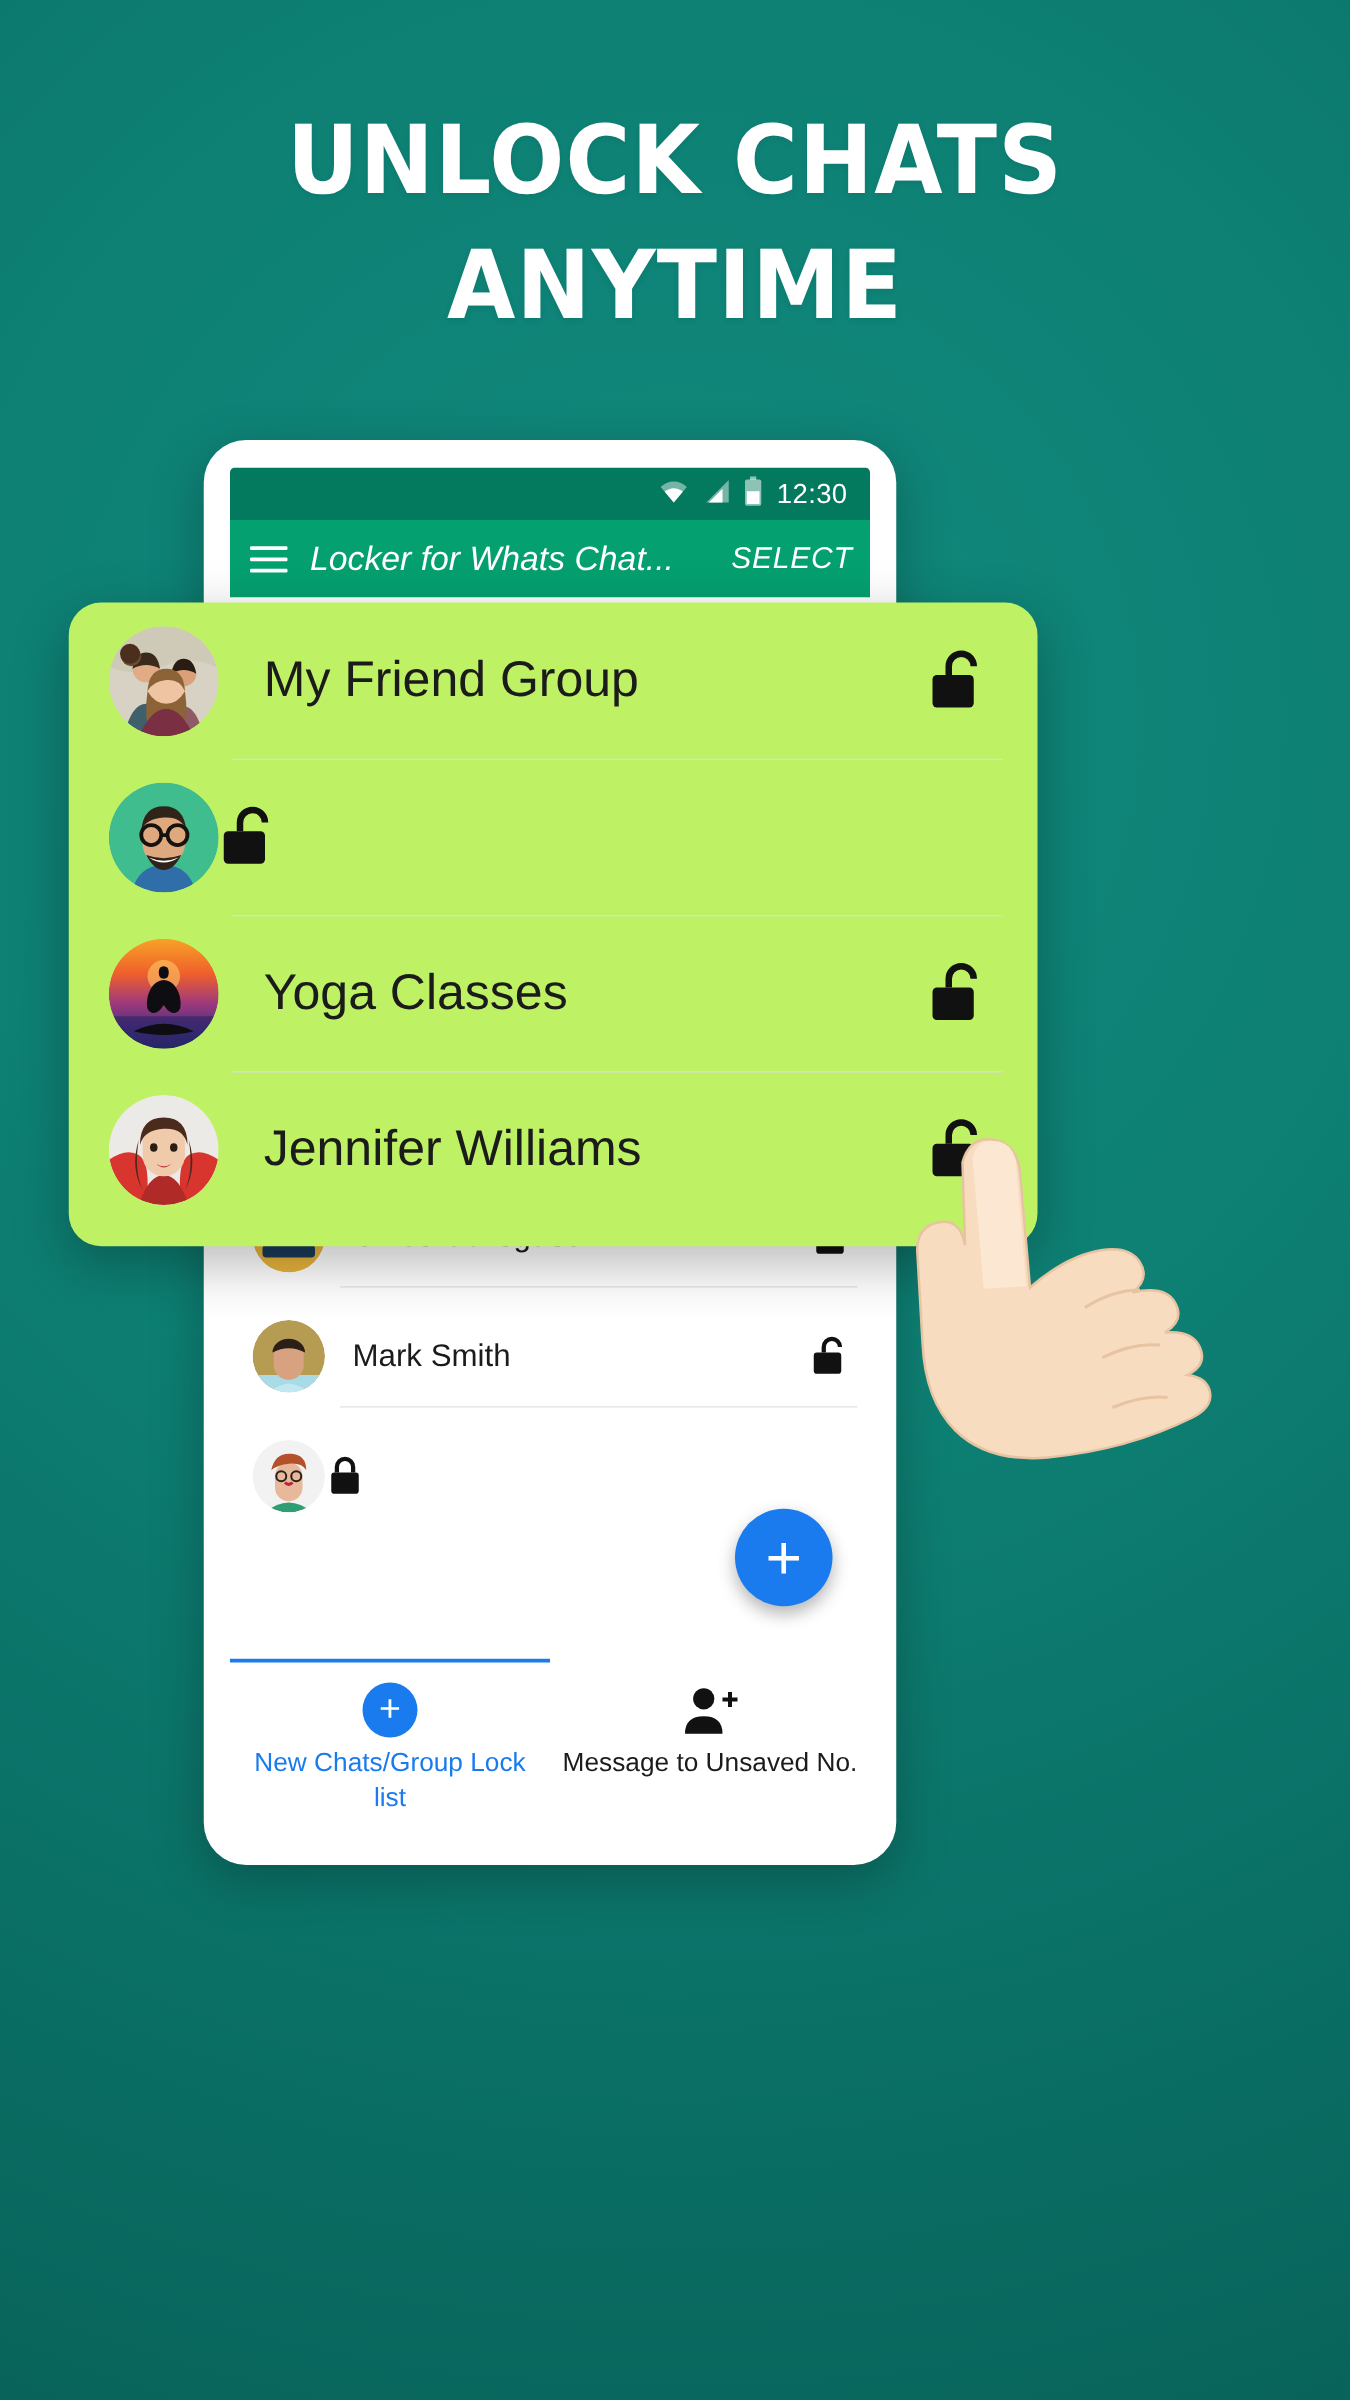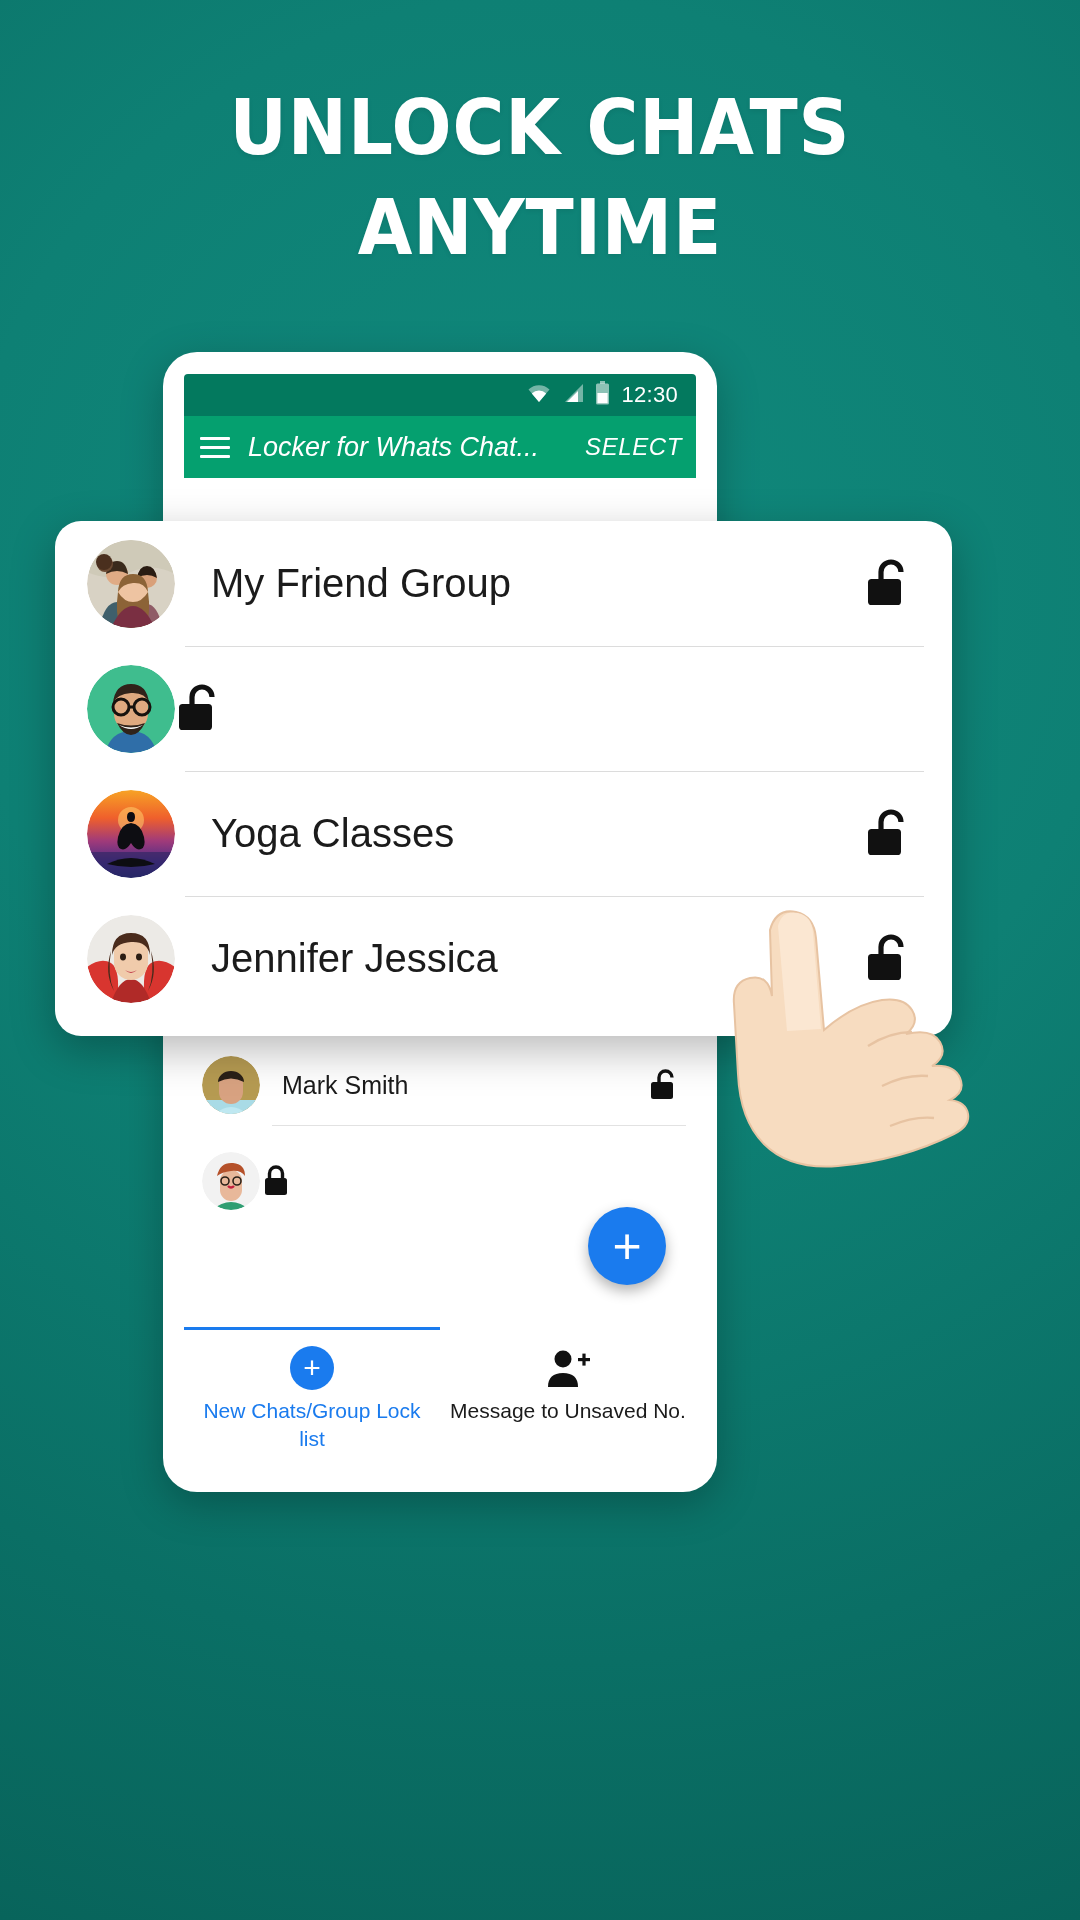--- a/index.html
+++ b/index.html
@@ -113,26 +113,25 @@
   .bn-circle {
     width:44px; height:44px; border-radius:50%; background:#1a7bee;
     color:#fff; font-size:30px; line-height:44px; font-weight:300;
   }
   .bn-label { font-size:21px; color:#1b1b1b; line-height:1.3; margin-top:6px; }
 
   
   .overlay {
     position:absolute;
     left:55px; top:482px;
-    width:897px; height:515px;
-    background:#ffffff;
+    width:775px; height:515px;
+    background:#bef264;
     border-radius:26px;
     box-shadow:0 14px 44px rgba(0,0,0,0.28);
     overflow:hidden;
-    margin-top:39px;
   }
   .orow {
     display:flex; align-items:center;
     height:125px; padding:0 40px 0 32px;
     position:relative;
   }
   .orow + .orow::before {
     content:""; position:absolute; left:130px; right:28px; top:0;
     height:1px; background:#dcdcdc;
   }
@@ -421,21 +420,21 @@
           <path d="M44 20 a17 17 0 0 1 17 17 v11 a17 17 0 0 1 -34 0 v-11 a17 17 0 0 1 17 -17 z" fill="#f0cbab"></path>
           <path d="M25 40 q0 -22 19 -22 q19 0 19 22 q-3 -14 -19 -13 q-16 1 -19 13 z" fill="#4a2b1c"></path>
           <path d="M24 36 q-4 24 3 40 q-10 -18 -3 -40 z" fill="#4a2b1c"></path>
           <path d="M64 36 q4 24 -3 40 q10 -18 3 -40 z" fill="#4a2b1c"></path>
           <ellipse cx="36" cy="42" rx="3" ry="3.4" fill="#2b1d14"></ellipse>
           <ellipse cx="52" cy="42" rx="3" ry="3.4" fill="#2b1d14"></ellipse>
           <path d="M38 55 q6 4 12 0 q-6 6 -12 0 z" fill="#c23b4a"></path>
         </g>
       </svg>
     </span>
-    <span class="oname">Jennifer Jessica</span>
+    <span class="oname">Jennifer Williams</span>
     <span class="olock">
       <svg width="48" height="52" viewBox="0 0 48 52">
         <path d="M17 21 v-7 a10 10 0 0 1 20 0" fill="none" stroke="#111" stroke-width="5.2"></path>
         <rect x="4" y="21" width="33" height="26" rx="3.6" fill="#111"></rect>
       </svg>
     </span>
   </div>
 
 </div>
 

